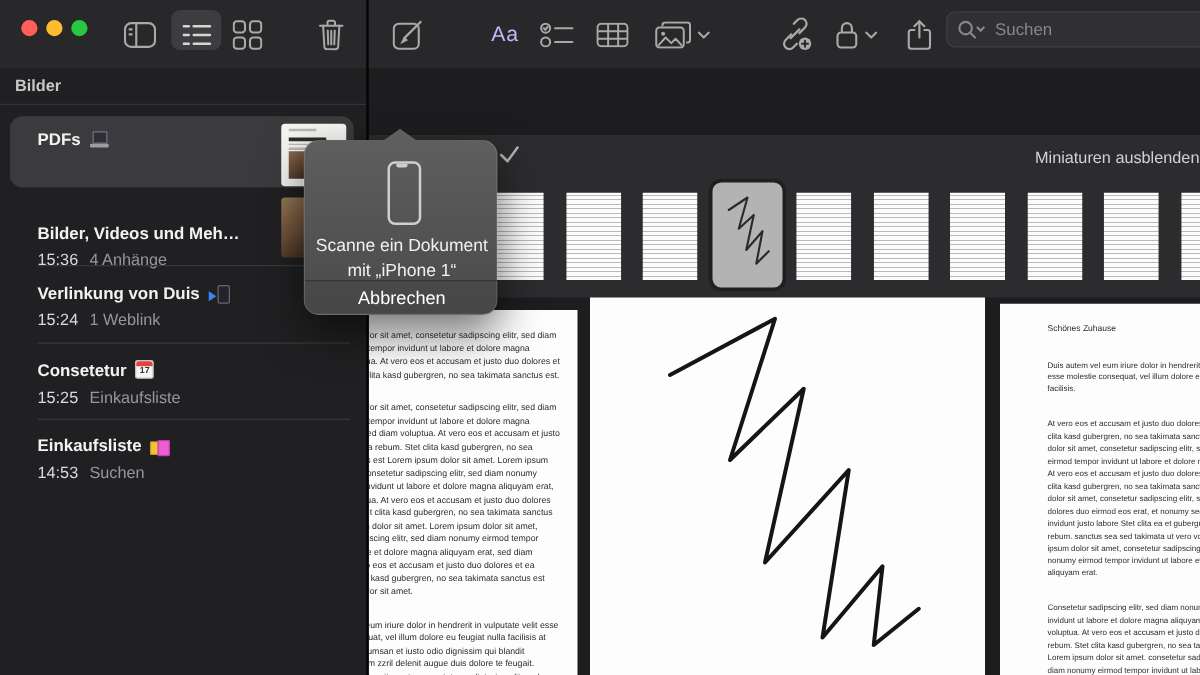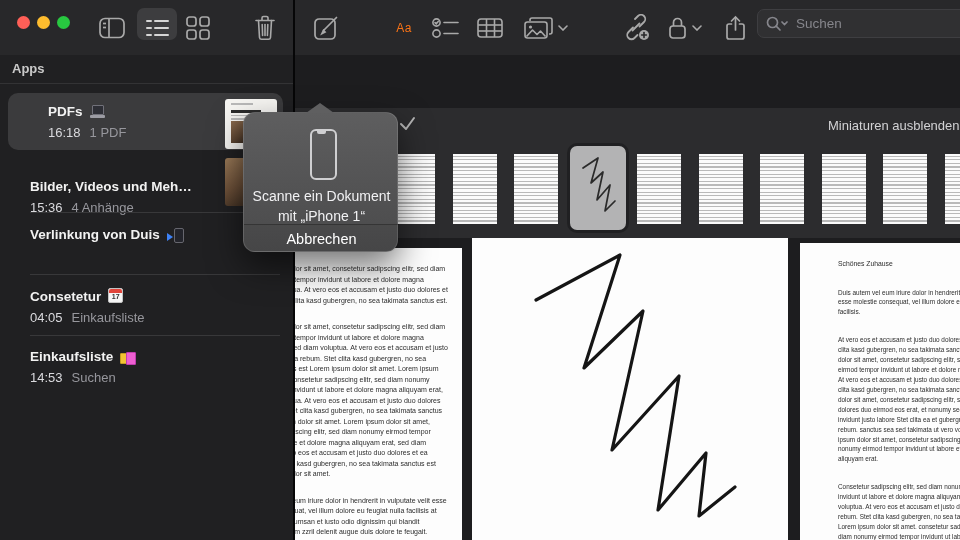--- a/index.html
+++ b/index.html
@@ -4,36 +4,36 @@
 <style>
   html,body{margin:0;padding:0;background:#000;}
   .app{position:relative;width:960px;height:540px;overflow:hidden;background:#1d1d1f;
        font-family:"Liberation Sans","DejaVu Sans",sans-serif;-webkit-font-smoothing:antialiased;}
   
   .toolbar{position:absolute;left:0;top:0;width:960px;height:55px;background:#28282a;border-bottom:1px solid #161616;}
   .tl{position:absolute;top:16px;width:13px;height:13px;border-radius:50%;}
   .ticon{position:absolute;top:0;height:55px;display:flex;align-items:center;justify-content:center;color:#a9a9a9;}
   .ticon svg{display:block}
   .tool-btn-active{position:absolute;left:137px;top:8px;width:40px;height:32px;background:#3d3d3f;border-radius:7px;}
-  .aa{font-size:12px;color:#f97316;letter-spacing:.5px}
+  .aa{font-size:17px;color:#c4b5fd;letter-spacing:.5px}
   .search{position:absolute;left:757px;top:9px;width:215px;height:29px;background:#303032;border:1px solid #3e3e41;
           border-radius:7px;display:flex;align-items:center;padding:0 8px;box-sizing:border-box;}
   .search input{background:transparent;border:none;outline:none;color:#ddd;font-size:13.5px;width:130px;margin-left:6px;
           font-family:"Liberation Sans","DejaVu Sans",sans-serif;}
   .search input::placeholder{color:#86868c;}
   
   .vsep{position:absolute;left:293px;top:0;width:2px;height:540px;background:#060607;z-index:5;}
   
   .sidebar{position:absolute;left:0;top:55px;width:293px;height:485px;background:#202022;}
   .sb-header{position:absolute;left:12px;top:6px;font-size:13px;font-weight:bold;color:#c9c9c9;}
   .sb-hr{position:absolute;left:0;top:28px;width:293px;height:1px;background:#333335;}
   .row{position:absolute;left:0;width:293px;height:58px;}
   .row .inner{padding:11px 0 0 30px;}
   .row.sel{left:8px;width:275px;background:#3b3b3d;border-radius:10px;}
-  .row.sel .inner{padding-left:40px;}
+  .row.sel .inner{padding-left:22px;}
   .nt{font-size:13.5px;font-weight:bold;color:#f2f2f2;white-space:nowrap;}
   .ns{margin-top:6px;font-size:13px;white-space:nowrap;}
   .ns .time{color:#dadade;margin-right:9px;}
   .ns .sub{color:#97979d;}
   .rdiv{position:absolute;left:30px;width:250px;height:1px;background:#38383a;}
   .thumbcard{position:absolute;left:225px;top:44px;width:52px;height:50px;background:#f6f5f2;border-radius:3px;overflow:hidden;z-index:2;}
   .thumbcard .h{margin:5px 6px 2px;height:3px;background:#2b2b2b;width:30px;}
   .thumbcard .l{margin:2px 6px;height:1.5px;background:#b9b9b9;}
   .thumbcard .img{position:absolute;left:6px;top:22px;width:18px;height:22px;background:linear-gradient(140deg,#8a6a4d,#5b4431 60%,#2f241c);}
   .thumbcard .l2{position:absolute;left:28px;width:18px;height:1.5px;background:#b9b9b9;}
@@ -205,27 +205,26 @@
       <svg width="22" height="16" viewBox="0 0 22 16" fill="none" stroke="#86868c" stroke-width="1.7" stroke-linecap="round">
         <circle cx="6.5" cy="6.5" r="5"></circle>
           <line x1="10.2" y1="10.2" x2="14" y2="14"></line>
           <path d="M16 6 l2.5 2.5 L21 6"></path>
         </svg>
       <input type="text" placeholder="Suchen" style="">
     </div>
   </div>
 
   <div class="sidebar">
-    <div class="sb-header">Apps</div>
+    <div class="sb-header">Bilder</div>
     <div class="sb-hr"></div>
 
     <div class="row sel" style="top:38px;height:57px">
       <div class="inner">
         <div class="nt"><span>PDFs</span><span class="emj emj-laptop"><i class="scr"></i><i class="base"></i></span></div>
-        <div class="ns"><span class="time">16:18</span><span class="sub">1 PDF</span></div>
       </div>
     </div>
     <div class="thumbcard">
       <div class="l" style="width:22px;margin-top:4px"></div>
         <div class="h"></div>
       <div class="l"></div>
         <div class="l"></div>
       <div class="img"></div>
         <div class="l2" style="top:24px"></div>
         <div class="l2" style="top:28px"></div>
@@ -238,28 +237,29 @@
         <div class="nt"><span>Bilder, Videos und Meh…</span></div>
         <div class="ns"><span class="time">15:36</span><span class="sub">4 Anhänge</span></div>
       </div>
     </div>
     <div class="photothumb"></div>
     <div class="rdiv" style="top:157px"></div>
 
     <div class="row" style="top:161px;height:58px">
       <div class="inner">
         <div class="nt"><span>Verlinkung von Duis</span><span class="emj emj-phone"><i class="arr"></i><i class="ph"></i></span></div>
+        <div class="ns"><span class="time">15:24</span><span class="sub">1 Weblink</span></div>
       </div>
     </div>
     <div class="rdiv" style="top:219px"></div>
 
     <div class="row" style="top:222px;height:58px">
       <div class="inner">
         <div class="nt"><span>Consetetur</span><span class="emj emj-cal"><i class="bar"></i></span></div>
-        <div class="ns"><span class="time">04:05</span><span class="sub">Einkaufsliste</span></div>
+        <div class="ns"><span class="time">15:25</span><span class="sub">Einkaufsliste</span></div>
       </div>
     </div>
     <div class="rdiv" style="top:280px"></div>
 
     <div class="row" style="top:283px;height:58px">
       <div class="inner">
         <div class="nt"><span>Einkaufsliste</span><span class="emj emj-bags"><i class="b1"></i><i class="b2"></i></span></div>
         <div class="ns"><span class="time">14:53</span><span class="sub">Suchen</span></div>
       </div>
     </div>

